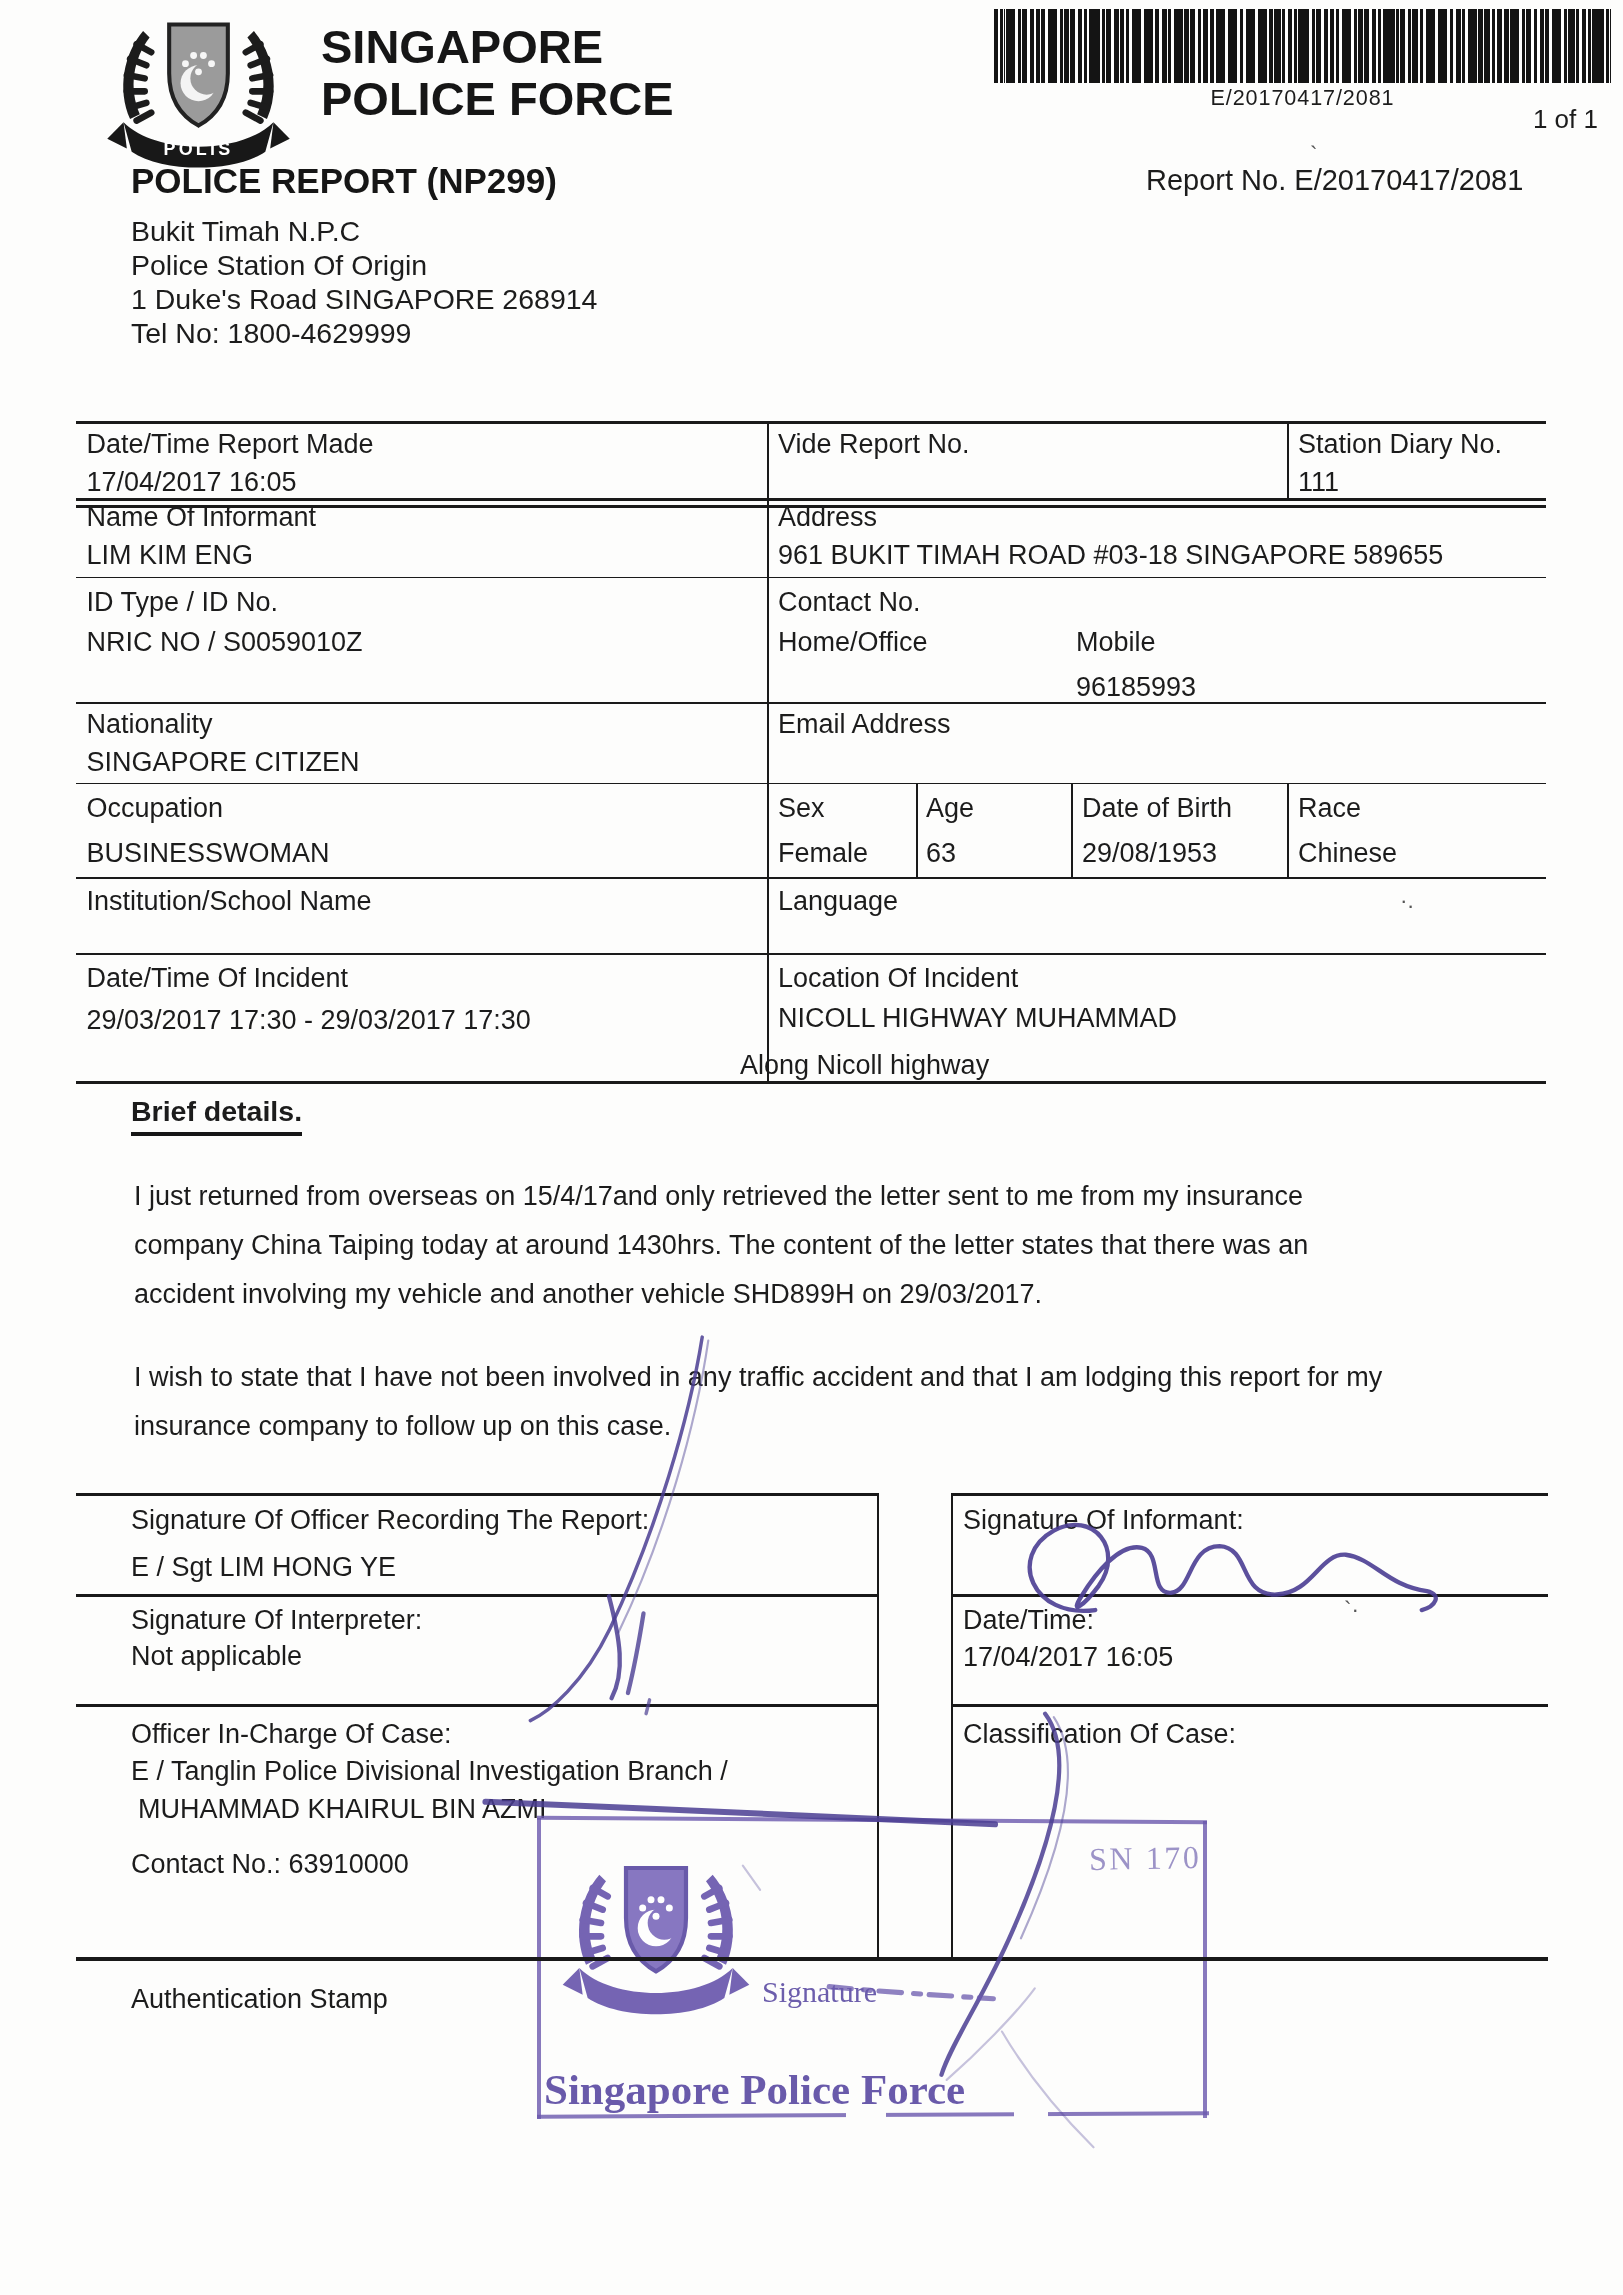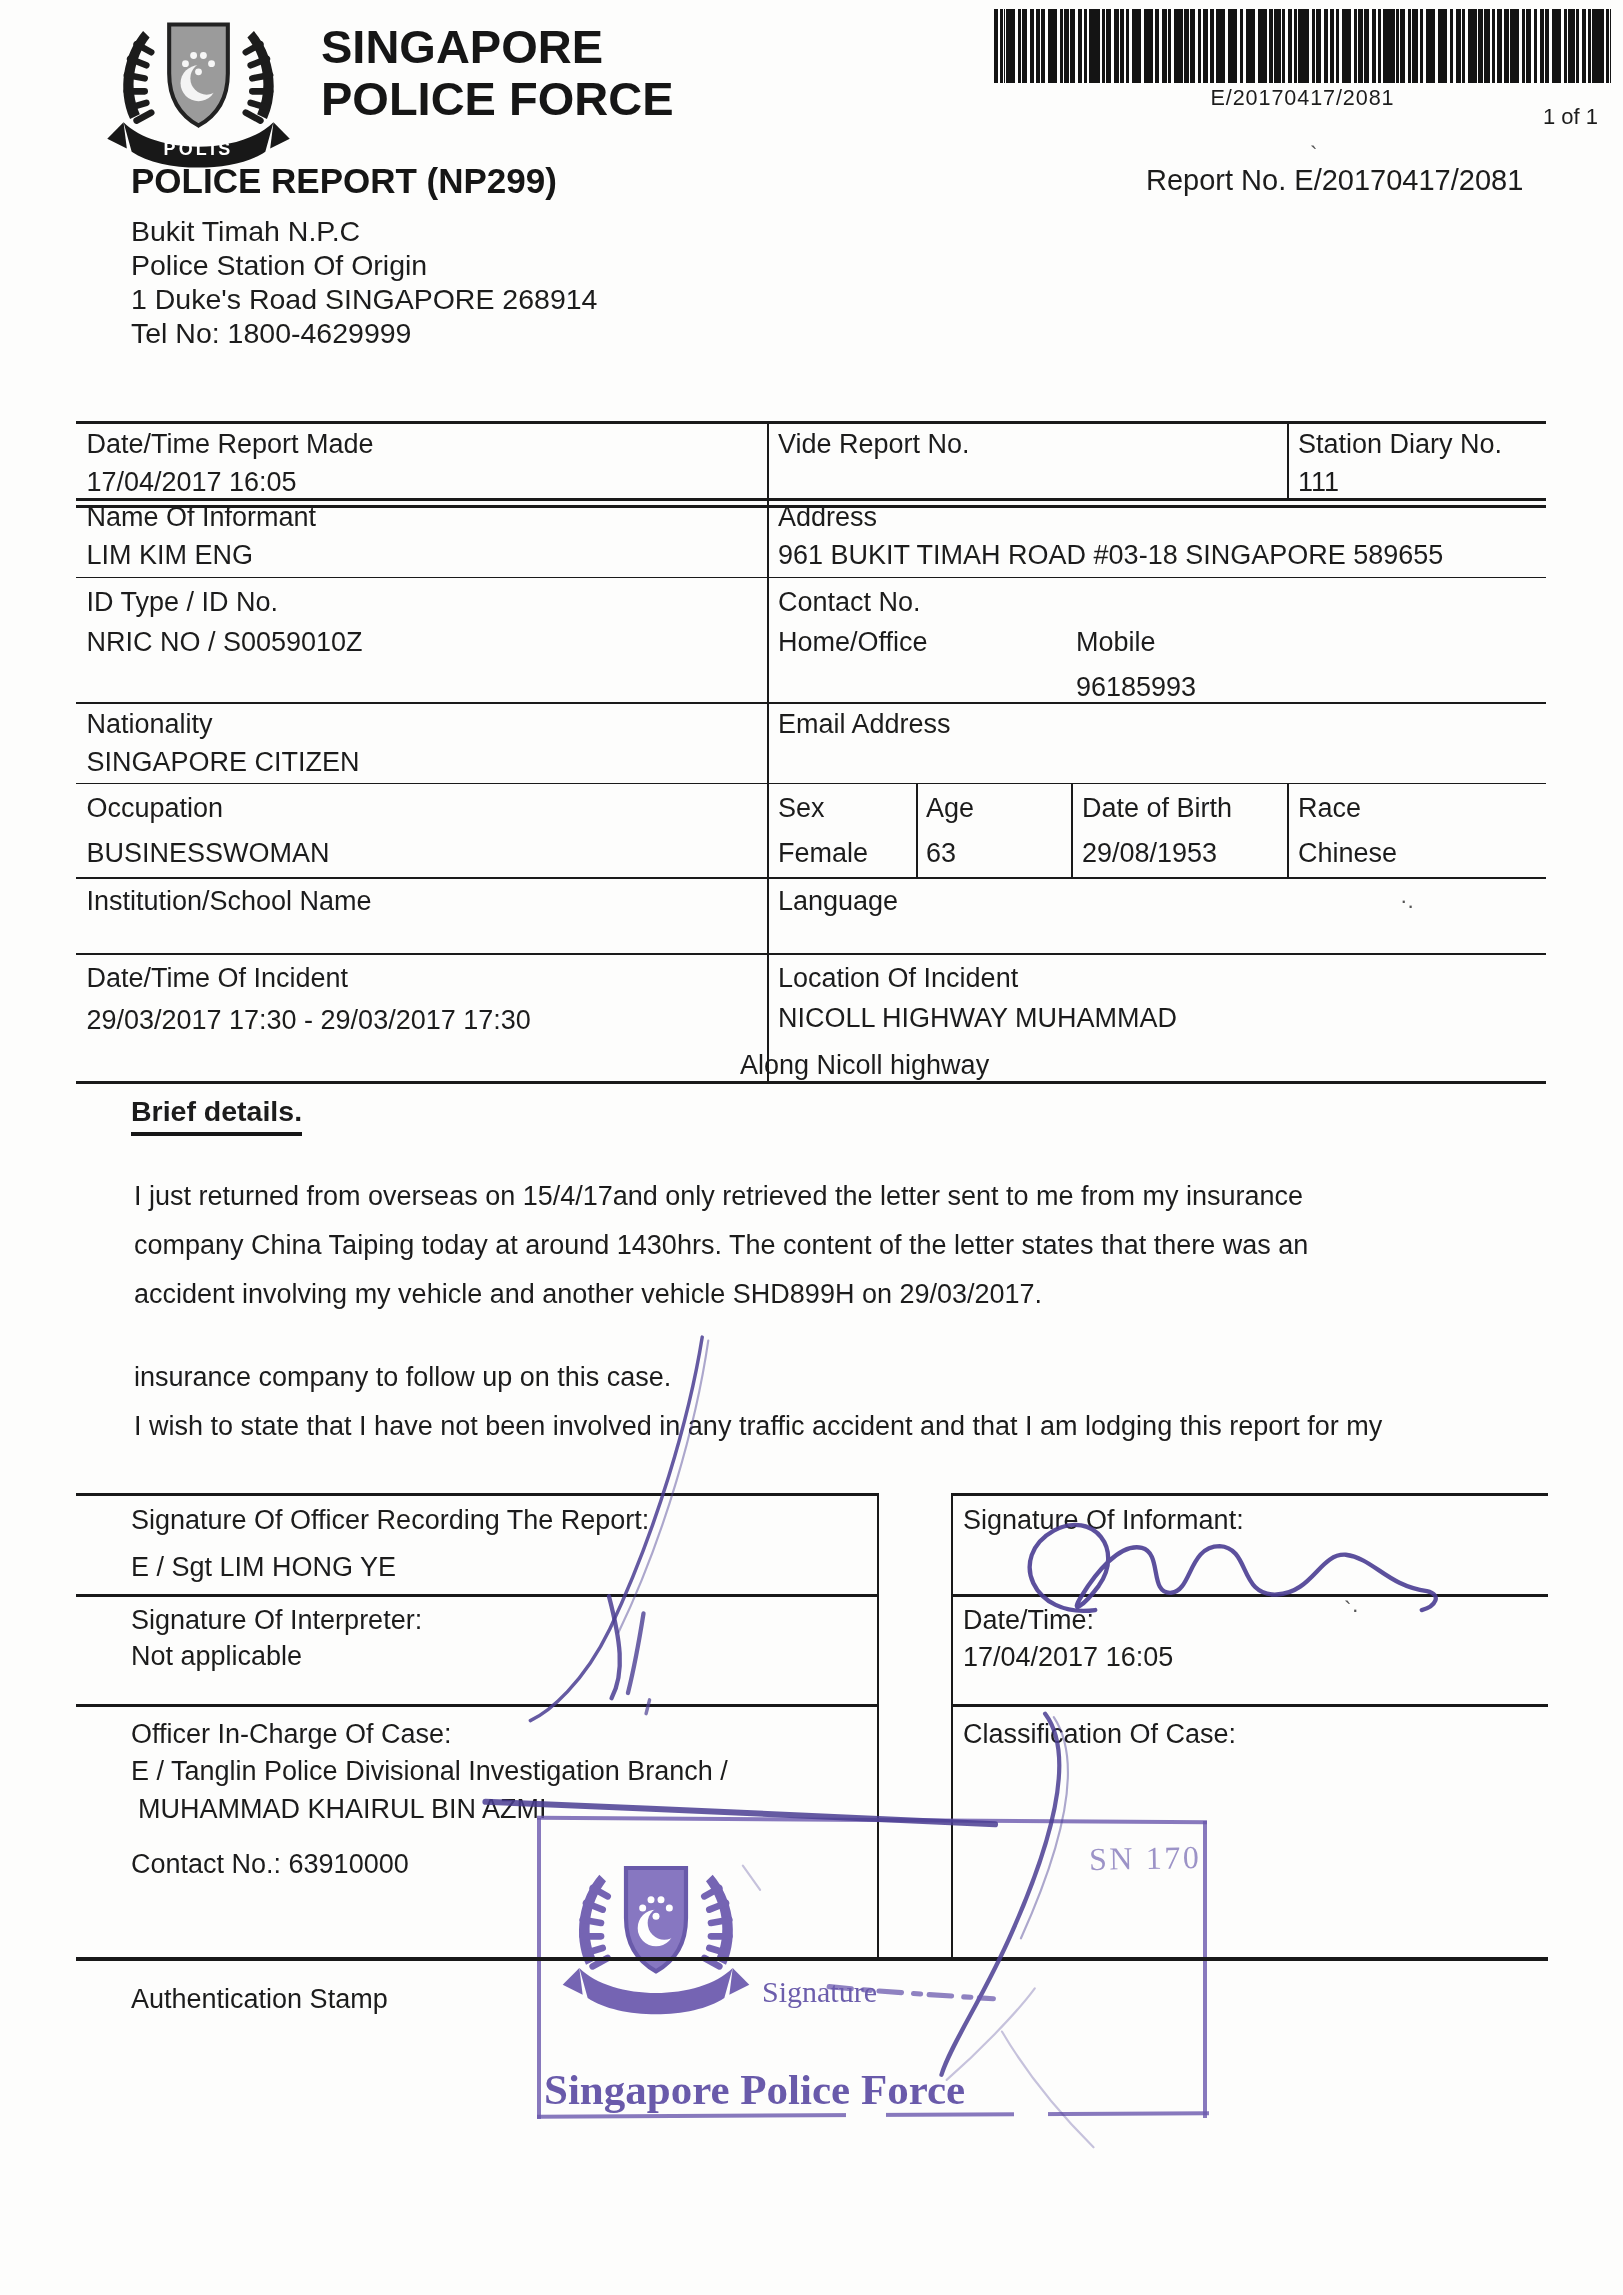--- a/index.html
+++ b/index.html
@@ -7,21 +7,21 @@
     position:relative;width:1623px;height:2295px;background:#fdfdfc;
     font-family:"Liberation Sans",sans-serif;color:#1c1c1c;overflow:hidden;
   }
   .abs{position:absolute;}
   .lbl{font-size:27px;white-space:nowrap;}
   .val{font-size:27px;white-space:nowrap;}
   
   .brand{font-weight:bold;font-size:47px;line-height:52px;letter-spacing:0px;color:#161616;}
   .form-title{font-weight:bold;font-size:35px;color:#161616;white-space:nowrap;}
   .report-no{font-size:29px;white-space:nowrap;}
-  .page-ind{font-size:22px;}
+  .page-ind{font-size:26px;}
   .station{font-size:28.5px;line-height:34px;}
   .barcode{
     background-color:#fff;
     background-image:
       repeating-linear-gradient(90deg,#141414 0 2.6px,transparent 2.6px 6px),
       repeating-linear-gradient(90deg,#141414 0 4.3px,transparent 4.3px 14px),
       repeating-linear-gradient(90deg,#141414 0 1.7px,transparent 1.7px 9.5px);
   }
   .bc-label{font-size:21.6px;text-align:center;letter-spacing:0.9px;}
   .box-seg{position:absolute;background:#191919;}
@@ -180,22 +180,22 @@
   <div class="speck" style="left:1400px;top:888px;">·.</div>
 
   <div class="abs brief-head" style="left:131px;top:1095px;">Brief details.</div>
 
   <div class="abs para" style="left:134px;top:1172px;">
     <div>I just returned from overseas on 15/4/17and only retrieved the letter sent to me from my insurance</div>
     <div>company China Taiping today at around 1430hrs. The content of the letter states that there was an</div>
     <div>accident involving my vehicle and another vehicle SHD899H on 29/03/2017.</div>
   </div>
   <div class="abs para" style="left:134px;top:1353px;">
+    <div>I wish to state that I have not been involved in any traffic accident and that I am lodging this report for my</div>
     <div>insurance company to follow up on this case.</div>
-    <div>I wish to state that I have not been involved in any traffic accident and that I am lodging this report for my</div>
   </div>
 
   <div class="box-seg" style="left:76px;top:1493px;width:803px;height:2.6px;"></div>
   <div class="box-seg" style="left:76px;top:1594px;width:803px;height:2.6px;"></div>
   <div class="box-seg" style="left:76px;top:1704px;width:803px;height:2.6px;"></div>
 
   <div class="box-seg" style="left:951px;top:1493px;width:597px;height:2.6px;"></div>
   <div class="box-seg" style="left:951px;top:1594px;width:597px;height:2.6px;"></div>
   <div class="box-seg" style="left:951px;top:1704px;width:597px;height:2.6px;"></div>
 

